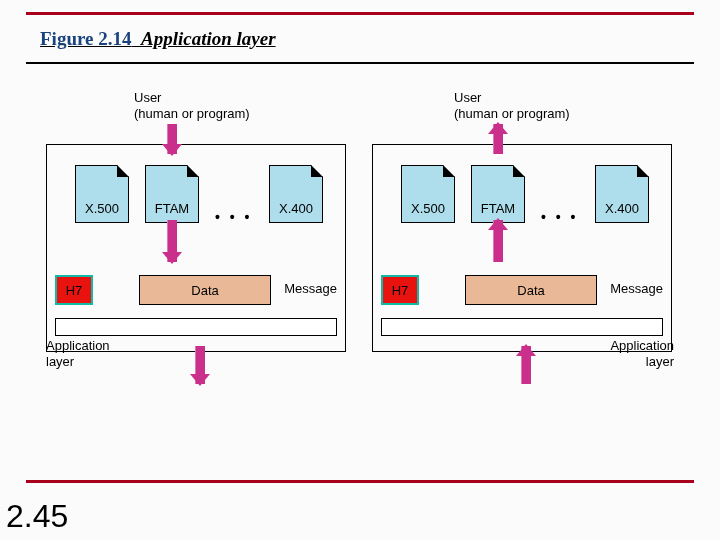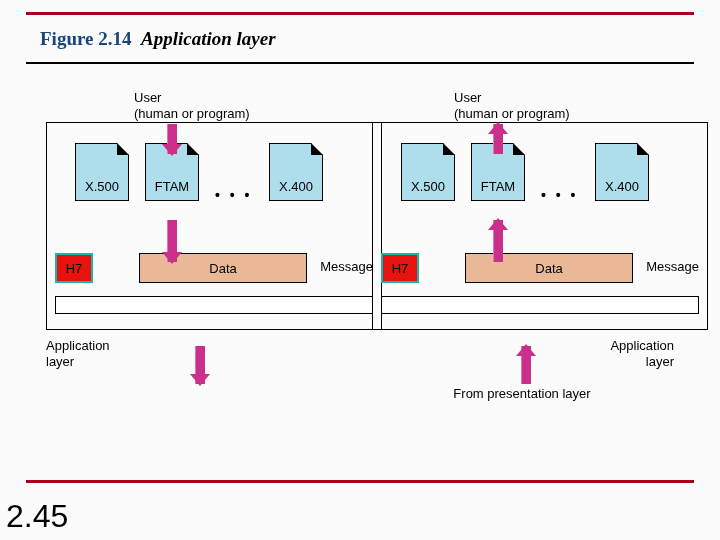--- a/index.html
+++ b/index.html
@@ -13,33 +13,34 @@
   .top-rule, .mid-rule, .bottom-rule {
     position: absolute; left: 26px; right: 26px;
     height: 3px; background: #a8001c;
   }
   .top-rule { top: 12px; }
   .mid-rule-thin { position: absolute; left: 26px; right: 26px; top: 62px; height: 2px; background: #000; }
   .bottom-rule { top: 480px; }
   .fig-title {
     position: absolute; top: 28px; left: 40px;
     font-size: 19px;
+    text-decoration: underline;
   }
   .fig-title .num { color: #18437d; font-weight: bold; }
   .fig-title .cap { font-style: italic; font-weight: bold; color: #000; }
   .slide-num {
     position: absolute; left: 6px; top: 498px;
     font-size: 32px; font-family: Arial, sans-serif;
   }
   .diagram {
     position: absolute; top: 90px; left: 40px; right: 40px; height: 320px;
     font-family: Arial, Helvetica, sans-serif; font-size: 13px;
   }
   .panel {
-    position: absolute; top: 32px; width: 336px; height: 208px;
+    position: absolute; top: 54px; width: 300px; height: 208px;
     border: 1px solid #000; background: transparent;
   }
   .panel.left { left: 6px; }
   .panel.right { left: 332px; }
   .user-label { position: absolute; text-align: left; width: 140px; top: 0px; line-height: 1.2; }
   .user-label.left { left: 94px; }
   .user-label.right { left: 414px; }
   .protocol-row { position: absolute; top: 20px; left: 0; right: 0; height: 64px; }
   .doc {
     position: absolute; width: 54px; height: 58px;
@@ -203,17 +204,16 @@
 
   <div class="app-label left">
     <span>Application</span><br>
     <span>layer</span>
   </div>
   <div class="app-label right">
     <span>Application</span><br>
     <span>layer</span>
   </div>
 
-  <div class="dest-label right">From presentation layer</div>
 </div>
 
 <div class="bottom-rule"></div>
 <div class="slide-num">2.45</div>
 
 </body></html>

